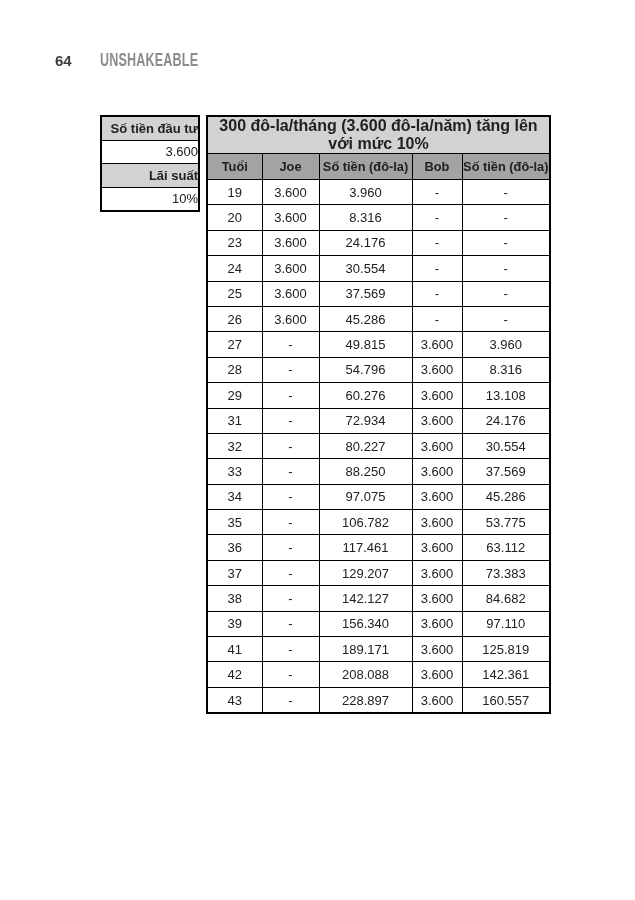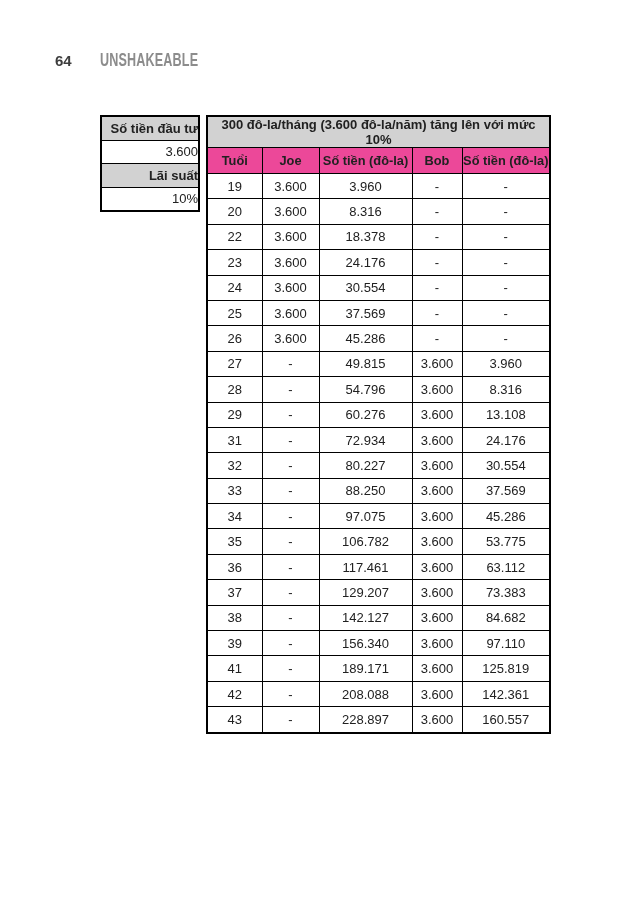--- a/index.html
+++ b/index.html
@@ -71,25 +71,25 @@
   .main-table th, .main-table td {
     border: 1.5px solid #000;
     text-align: center;
     vertical-align: middle;
     padding: 0;
     overflow: hidden;
   }
   .main-table .title-cell {
     background: #d2d2d2;
     font-weight: bold;
-    font-size: 13px;
+    font-size: 16px;
     height: 25px;
   }
   .main-table thead th.col-hdr {
-    background: #ec4899;
+    background: #a3a3a3;
     font-weight: bold;
     font-size: 12.8px;
     height: 25px;
   }
   .main-table tbody td {
     font-size: 13px;
     font-weight: normal;
     height: 24.4px;
   }
 </style>
@@ -149,27 +149,20 @@
           <td>-</td>
         </tr>
         <tr>
           <td>20</td>
           <td>3.600</td>
           <td>8.316</td>
           <td>-</td>
           <td>-</td>
         </tr>
         <tr>
-          <td>22</td>
-          <td>3.600</td>
-          <td>18.378</td>
-          <td>-</td>
-          <td>-</td>
-        </tr>
-        <tr>
           <td>23</td>
           <td>3.600</td>
           <td>24.176</td>
           <td>-</td>
           <td>-</td>
         </tr>
         <tr>
           <td>24</td>
           <td>3.600</td>
           <td>30.554</td>

